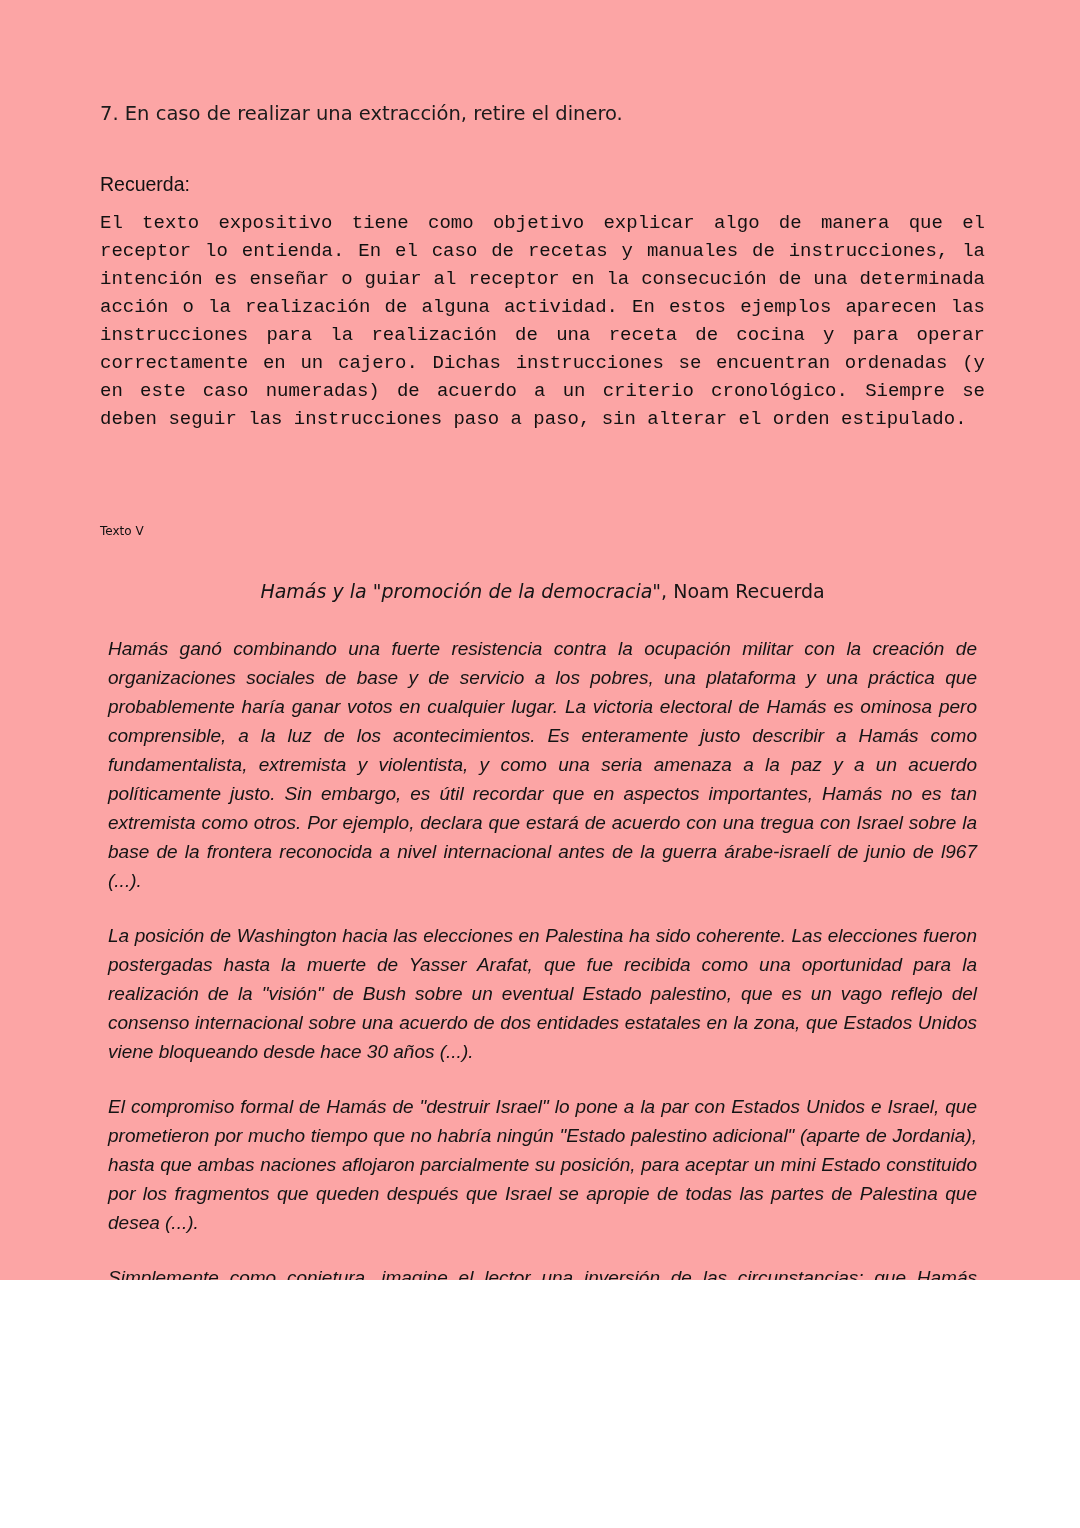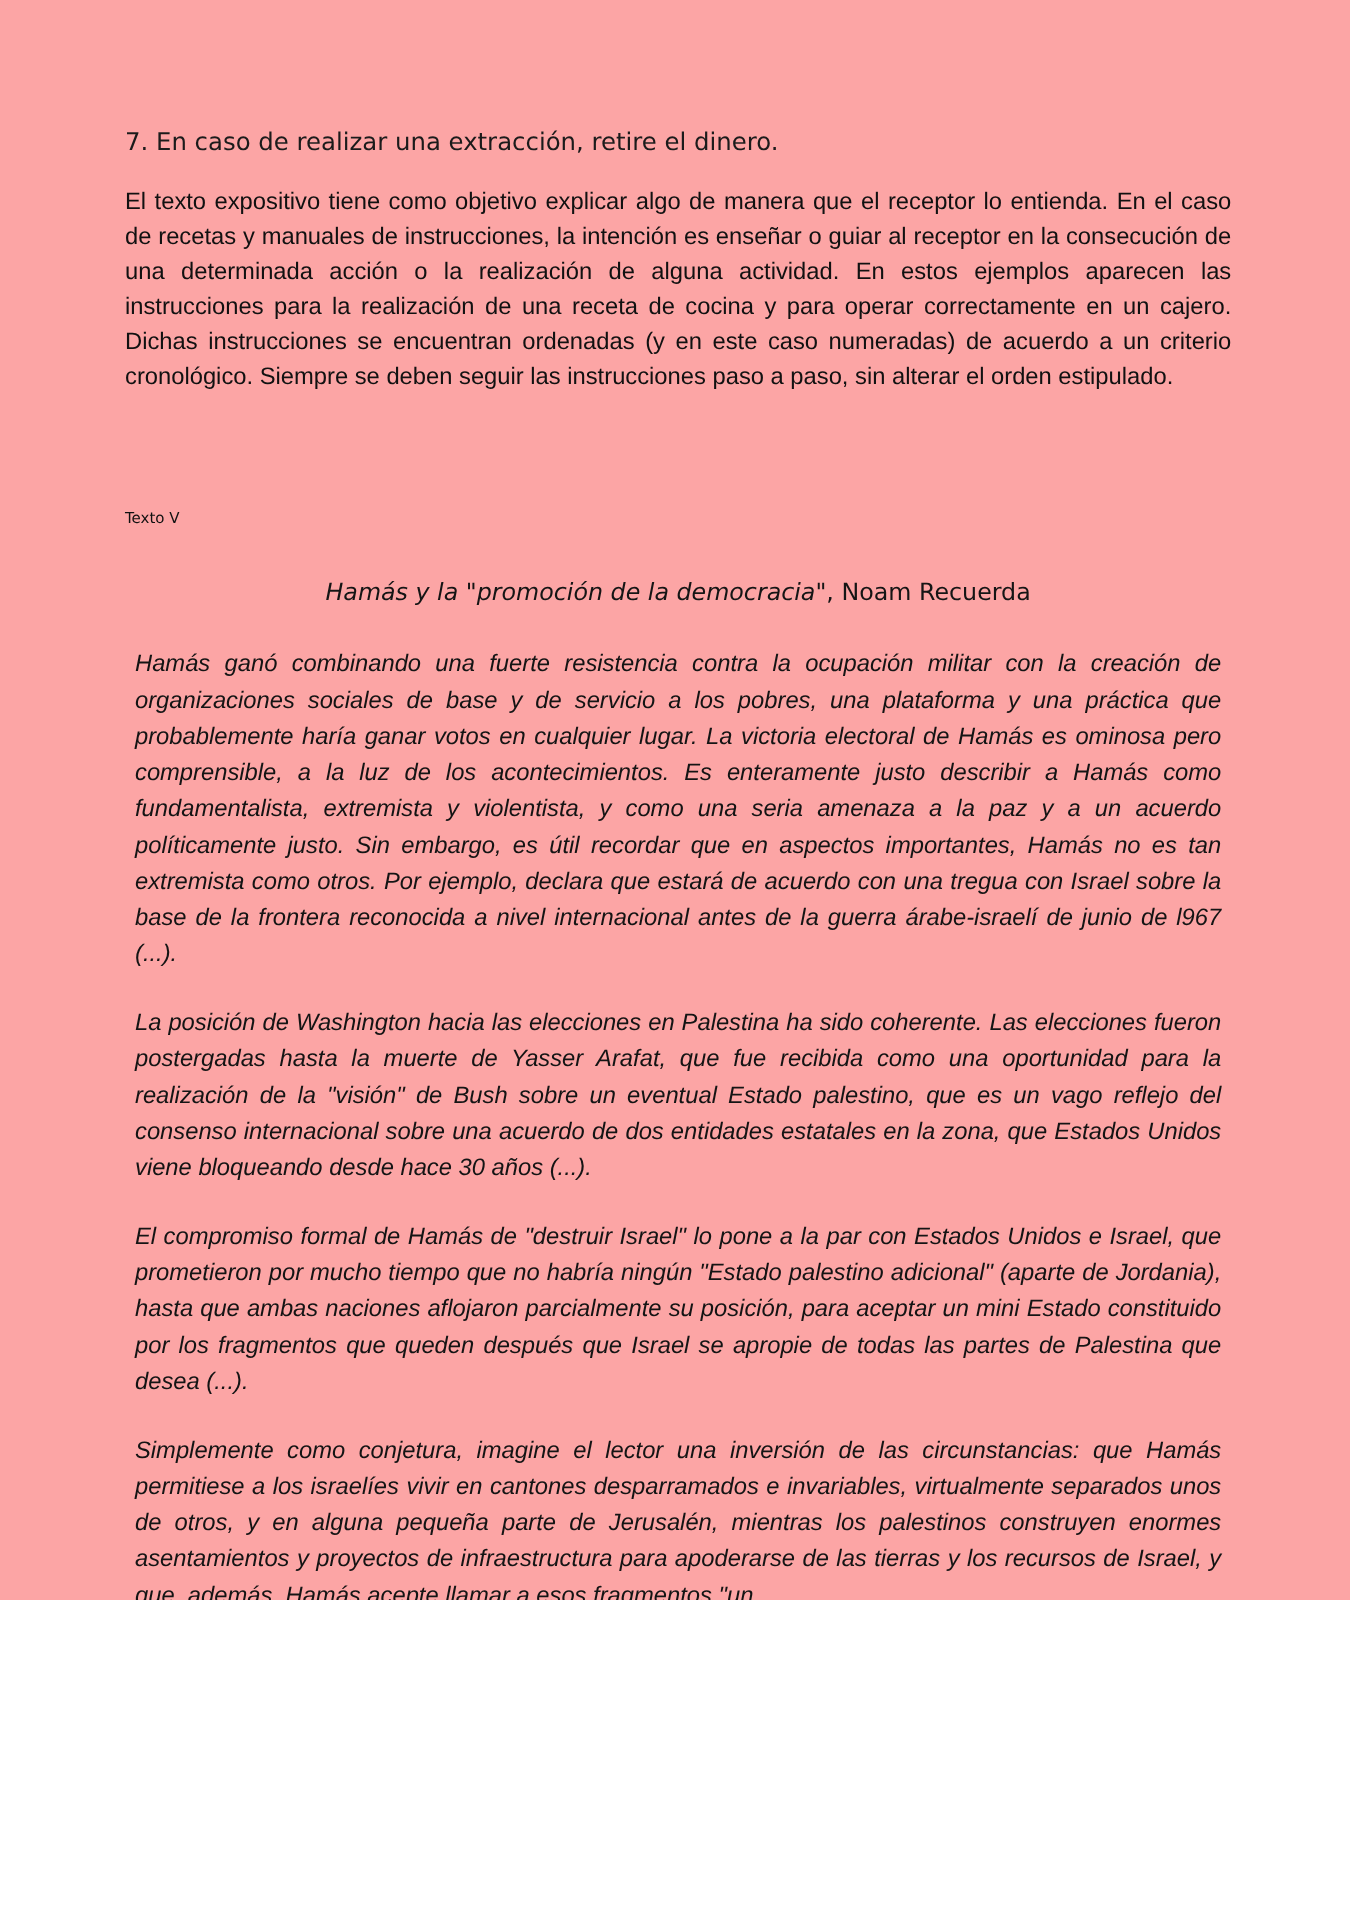--- a/index.html
+++ b/index.html
@@ -32,20 +32,21 @@
     line-height: 24px;
     margin: 46px 0 0 0;
     color: #111111;
   }
   .recuerda-body {
     font-size: 19px;
     line-height: 28px;
     text-align: justify;
     margin: 13px 0 16px 0;
     color: #111111;
+    font-family: Liberation Mono, monospace;
   }
   .texto-heading {
     font-family: "DejaVu Sans", sans-serif;
     font-size: 12px;
     font-weight: normal;
     line-height: 24px;
     margin: 86px 0 0 0;
     color: #101010;
   }
   .texto-title {
@@ -78,20 +79,21 @@
 </style>
 </head>
 <body>
 
 <div class="page">
   <div class="content">
 
     <p class="step">7. En caso de realizar una extracción, retire el dinero.</p>
 
 
+    <h3 class="recuerda-heading">Recuerda:</h3>
 
     <p class="recuerda-body">El texto expositivo tiene como objetivo explicar algo de manera que el receptor lo entienda. En el caso de recetas y manuales de instrucciones, la intención es enseñar o guiar al receptor en la consecución de una determinada acción o la realización de alguna actividad. En estos ejemplos aparecen las instrucciones para la realización de una receta de cocina y para operar correctamente en un cajero. Dichas instrucciones se encuentran ordenadas (y en este caso numeradas) de acuerdo a un criterio cronológico. Siempre se deben seguir las instrucciones paso a paso, sin alterar el orden estipulado.</p>
 
     <h3 class="texto-heading">Texto V</h3>
 
     <p class="texto-title"><span class="work">Hamás y la "promoción de la democracia"</span><span>, Noam Recuerda</span></p>
 
     <p class="body-para first">Hamás ganó combinando una fuerte resistencia contra la ocupación militar con la creación de organizaciones sociales de base y de servicio a los pobres, una plataforma y una práctica que probablemente haría ganar votos en cualquier lugar. La victoria electoral de Hamás es ominosa pero comprensible, a la luz de los acontecimientos. Es enteramente justo describir a Hamás como fundamentalista, extremista y violentista, y como una seria amenaza a la paz y a un acuerdo políticamente justo. Sin embargo, es útil recordar que en aspectos importantes, Hamás no es tan extremista como otros. Por ejemplo, declara que estará de acuerdo con una tregua con Israel sobre la base de la frontera reconocida a nivel internacional antes de la guerra árabe-israelí de junio de l967 (...).</p>
 
     <p class="body-para">La posición de Washington hacia las elecciones en Palestina ha sido coherente. Las elecciones fueron postergadas hasta la muerte de Yasser Arafat, que fue recibida como una oportunidad para la realización de la "visión" de Bush sobre un eventual Estado palestino, que es un vago reflejo del consenso internacional sobre una acuerdo de dos entidades estatales en la zona, que Estados Unidos viene bloqueando desde hace 30 años (...).</p>

